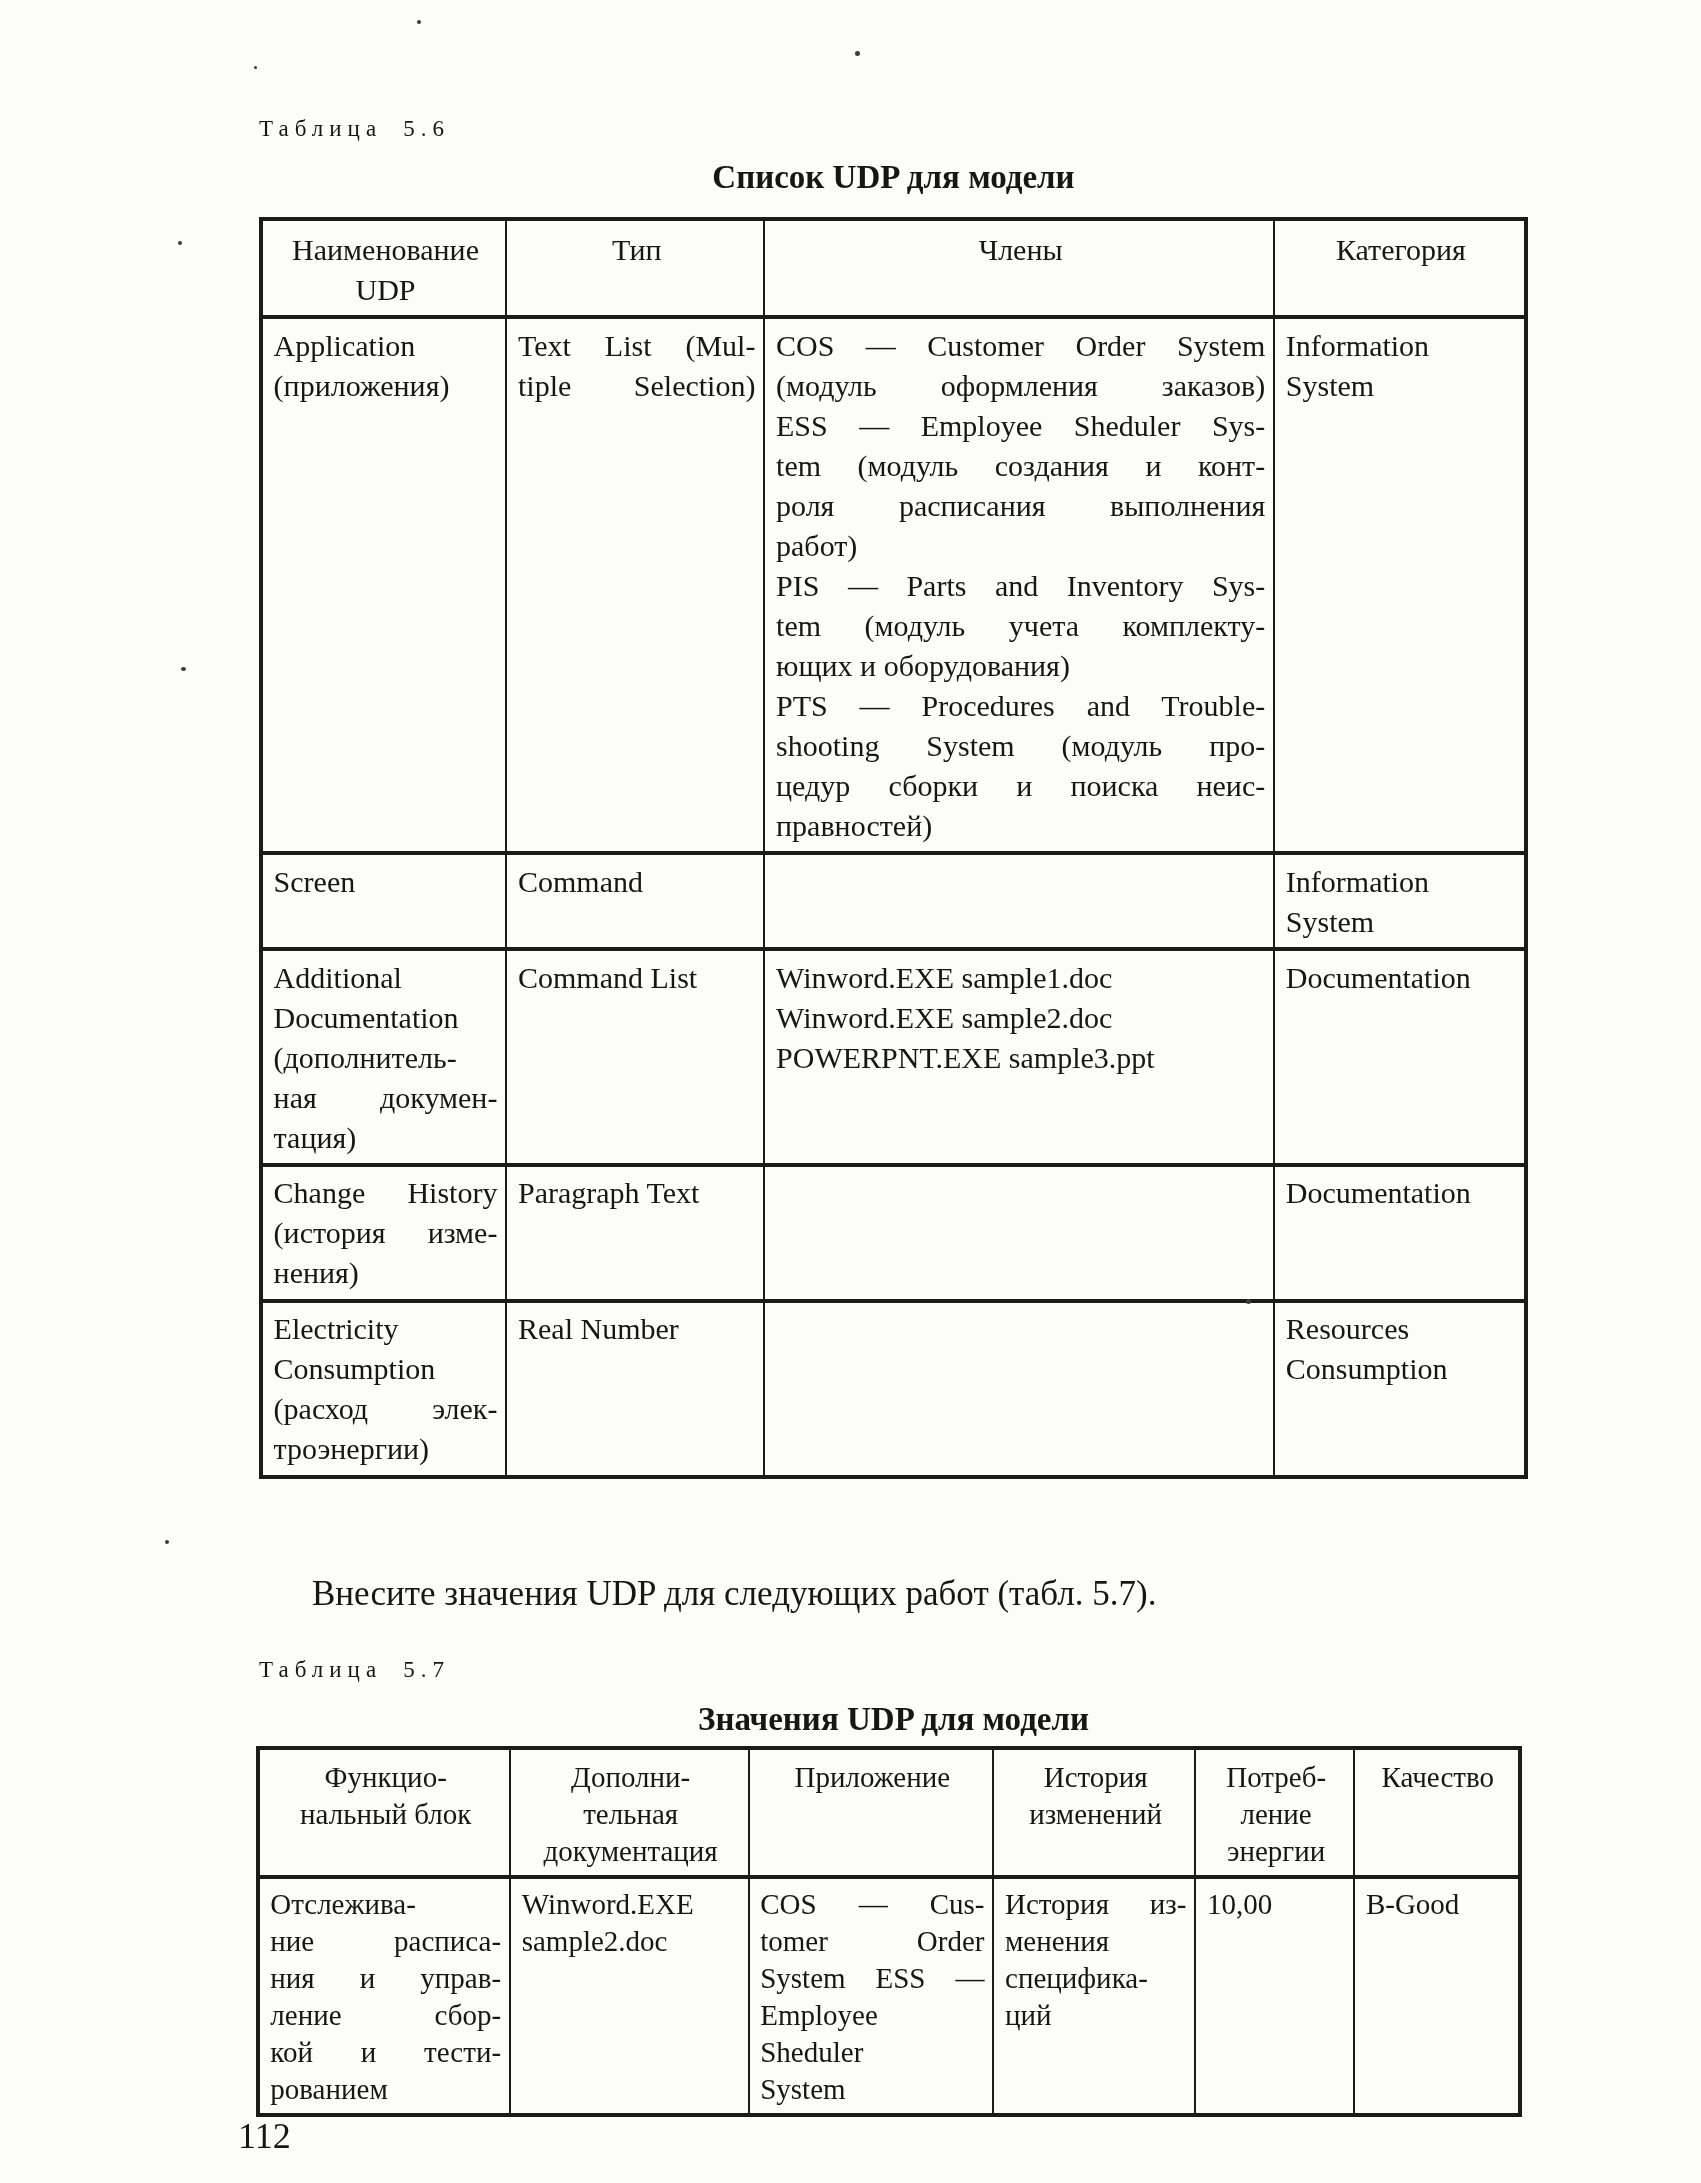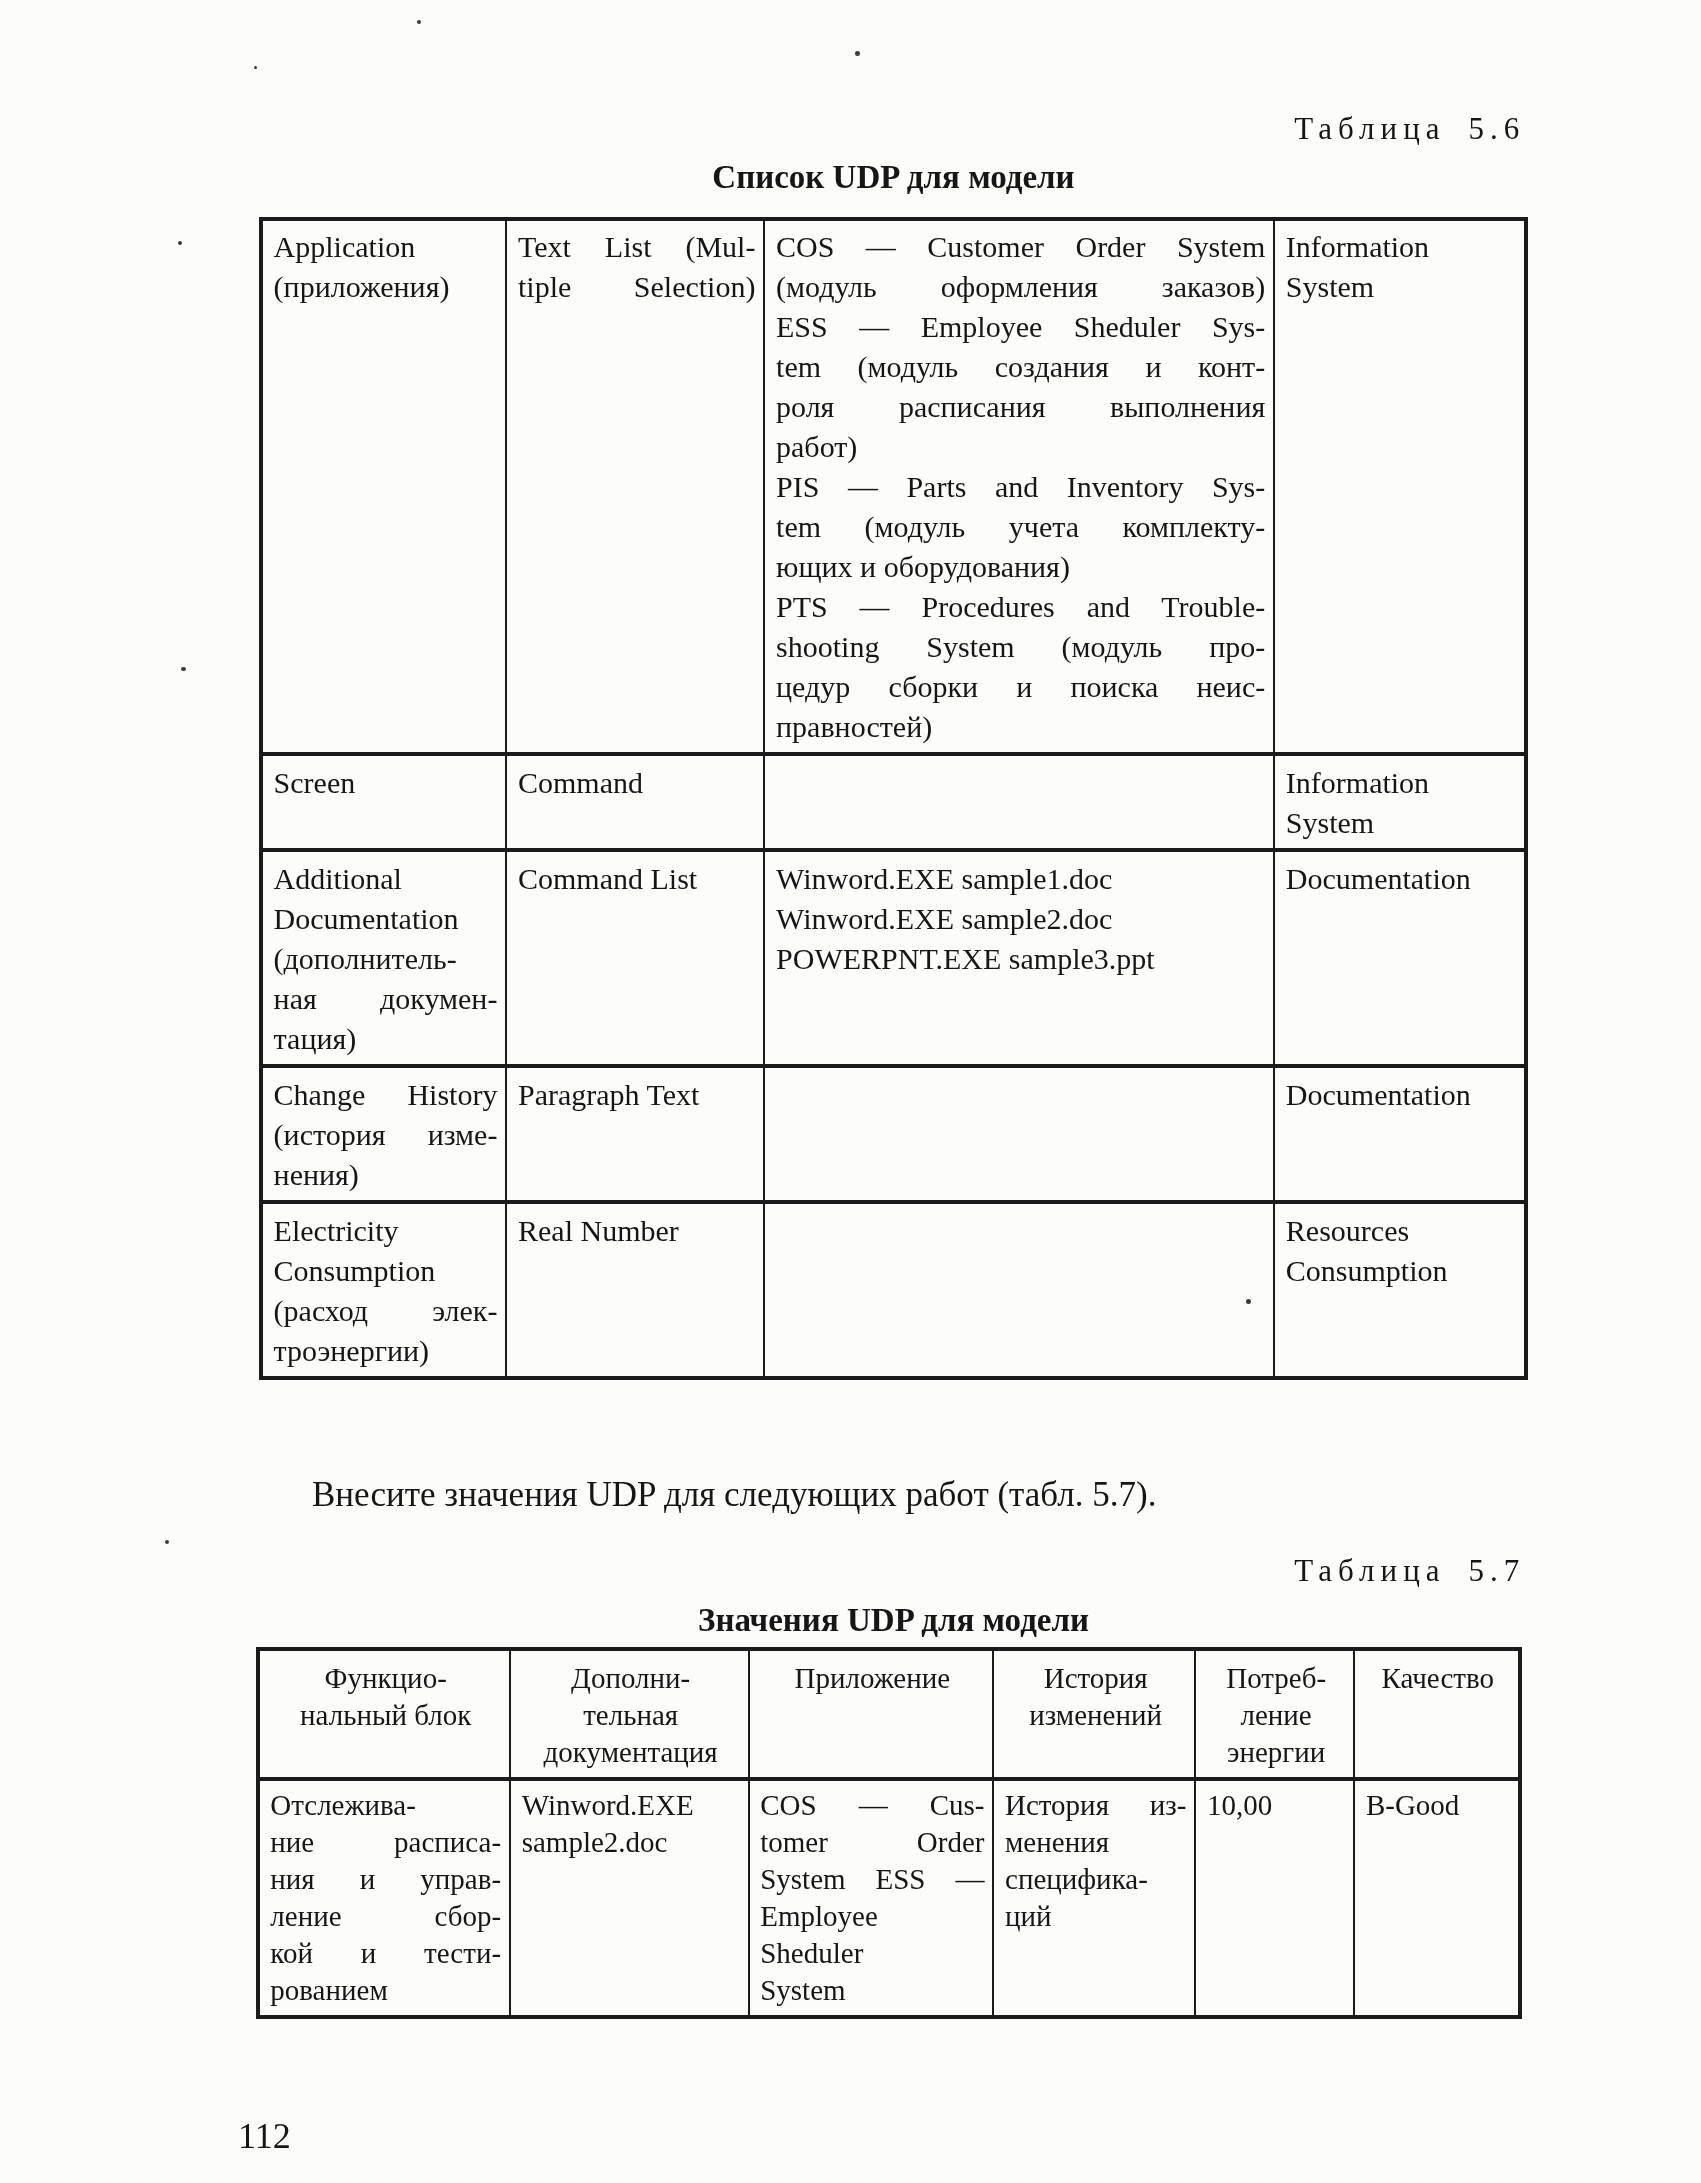--- a/index.html
+++ b/index.html
@@ -10,24 +10,23 @@
     background: #fcfcfb;
     color: #161616;
     font-family: "Liberation Serif", "DejaVu Serif", serif;
     font-size: 30px;
     line-height: 40px;
     overflow: hidden;
   }
   .content { padding-top: 110px; margin-left: 259px; width: 1269px; }
 
   .tbl-caption {
-    text-align: right;
     letter-spacing: 6px;
     word-spacing: 9.3px;
-    font-size: 31px;
+    font-size: 23px;
     height: 37px;
     line-height: 37px;
     padding-right: 2.7px;
   }
   .tbl-title {
     text-align: center;
     font-weight: 700;
     font-size: 33px;
     height: 39px;
     line-height: 39px;
@@ -87,20 +86,35 @@
     <div class="tbl-title">Список UDP для модели</div>
 
     <table class="doc-table" id="table1">
       <colgroup>
         <col style="width:19.4%">
           <col style="width:20.4%">
           <col style="width:40.3%">
           <col style="width:19.9%">
       </colgroup>
       <tbody>
+          <tr>
+        <th>
+              <div class="ln">Наименование</div>
+              <div class="ln">UDP</div>
+            </th>
+        <th>
+              <div class="ln">Тип</div>
+            </th>
+        <th>
+              <div class="ln">Члены</div>
+            </th>
+        <th>
+              <div class="ln">Категория</div>
+            </th>
+      </tr>
       <tr>
         <td>
               <div class="ln">Application</div>
               <div class="ln">(приложения)</div>
             </td>
         <td class="jcell">
               <div class="ln j">Text List (Mul-</div>
               <div class="ln j">tiple Selection)</div>
             </td>
         <td class="jcell">

